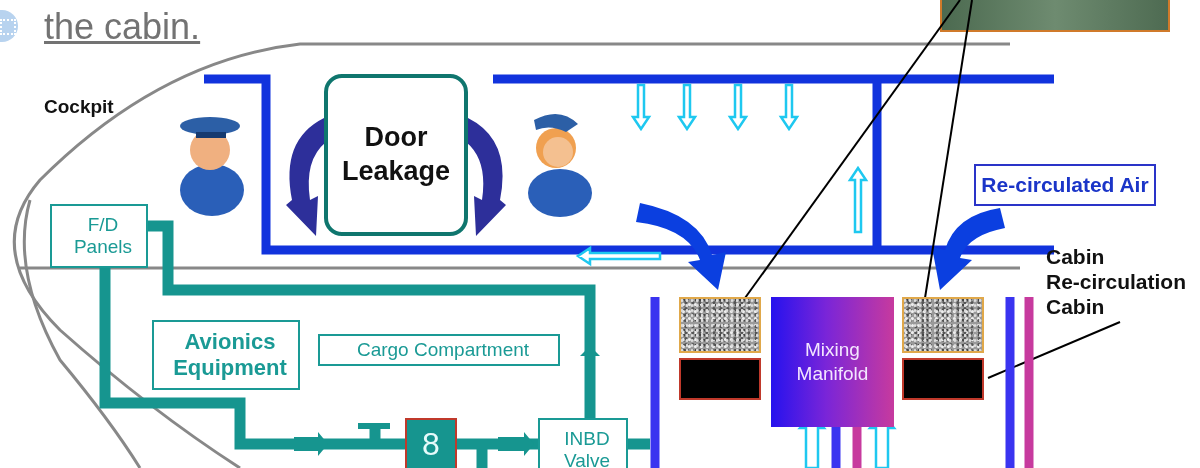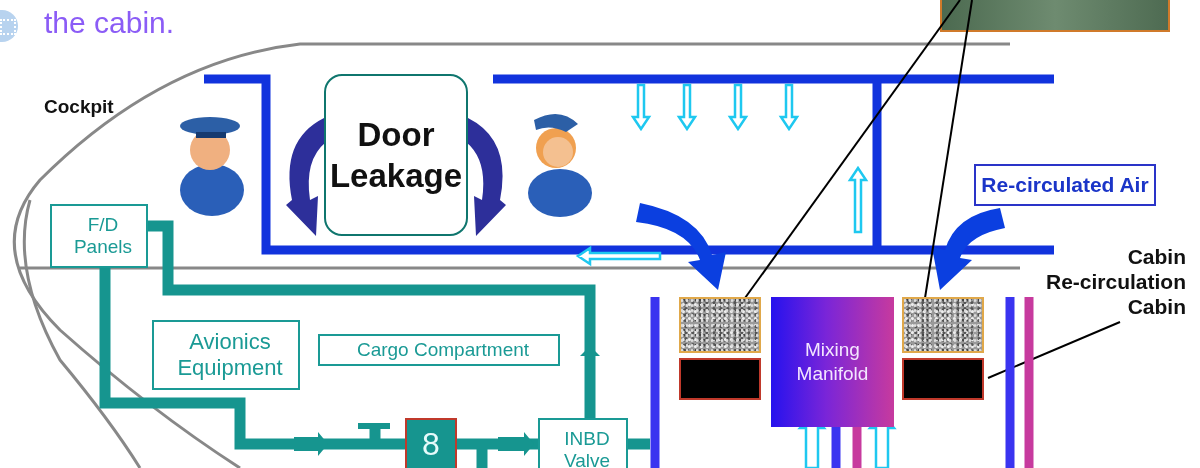--- a/index.html
+++ b/index.html
@@ -1,29 +1,29 @@
 <!DOCTYPE html>
 <html><head>
 <meta charset="utf-8">
 <style>
   html, body { margin:0; padding:0; background:#ffffff; }
   body { width:1200px; height:468px; position:relative; overflow:hidden; font-family:"Liberation Sans", sans-serif; }
   .abs { position:absolute; }
-  #page-title { left:44px; top:6px; font-size:30px; color:#8b5cf6; }
+  #page-title { left:44px; top:6px; font-size:36px; color:#737373;text-decoration:underline; }
   #bullet-icon { left:-14px; top:10px; width:32px; height:32px; border-radius:50%; background:#b8d3ef; }
   #bullet-icon::after { content:""; position:absolute; left:14px; top:9px; width:12px; height:12px; border:2px dotted #ffffff; }
   #photo-inset { left:940px; top:-6px; width:226px; height:34px; background:linear-gradient(90deg,#4c6a50,#6e8b70,#4e6b52); border:2px solid #d07a2a; }
   svg { position:absolute; left:0; top:0; }
   .teal-box { border:2px solid #1a9a95; color:#1a9a95; background:#fff; box-sizing:border-box; display:flex; align-items:center; justify-content:center; text-align:center;padding-left:8px; }
   #cockpit-label { left:44px; top:96px; font-size:19px; font-weight:bold; color:#111; }
-  #door-box { left:324px; top:74px; width:144px; height:162px; border:2px solid #0f766e; border-radius:18px; box-sizing:border-box; background:#fff; display:flex; align-items:center; justify-content:center; font-size:33px; font-weight:bold; color:#111; text-align:center; line-height:1.25; }
+  #door-box { left:324px; top:74px; width:144px; height:162px; border:4px solid #0f766e; border-radius:18px; box-sizing:border-box; background:#fff; display:flex; align-items:center; justify-content:center; font-size:27px; font-weight:bold; color:#111; text-align:center; line-height:1.25; }
   #recirc-air-box { left:974px; top:164px; width:182px; height:42px; border:2px solid #2a34c8; box-sizing:border-box; color:#1b35c8; font-size:21px; font-weight:bold; display:flex; align-items:center; justify-content:center; background:#fff; }
-  #fans-label { right:14px; top:244px; font-size:21px; font-weight:bold; color:#111; text-align:right; line-height:1.2; }
+  #fans-label { right:14px; top:244px; font-size:21px; font-weight:bold; color:#111; line-height:1.2; }
   #fd-panels { left:50px; top:204px; width:98px; height:64px; font-size:19px; }
-  #avionics { left:152px; top:320px; width:148px; height:70px; font-size:22px; font-weight:normal; }
+  #avionics { left:152px; top:320px; width:148px; height:70px; font-size:22px; font-weight:bold; }
   #cargo { left:318px; top:334px; width:242px; height:32px; font-size:19px; }
   #inbd { left:538px; top:418px; width:90px; height:60px; font-size:19px; align-items:flex-start; padding-top:8px; }
   #mixing { left:771px; top:297px; width:123px; height:130px; background:linear-gradient(90deg,#2612ee,#7a25d8 45%,#c73a9e); color:#f3e6ff; font-size:19px; display:flex; align-items:center; justify-content:center; text-align:center; line-height:1.25; }
   .filter { width:82px; height:56px; border:2px solid #e0a84a; box-sizing:border-box;
     background-color:#9a9a9a;
     background-image:
       radial-gradient(circle at 20% 30%, #ddd 1px, transparent 2px),
       radial-gradient(circle at 70% 60%, #555 1px, transparent 2px),
       radial-gradient(circle at 40% 80%, #eee 1px, transparent 2px),
       radial-gradient(circle at 85% 20%, #444 1px, transparent 2px);

